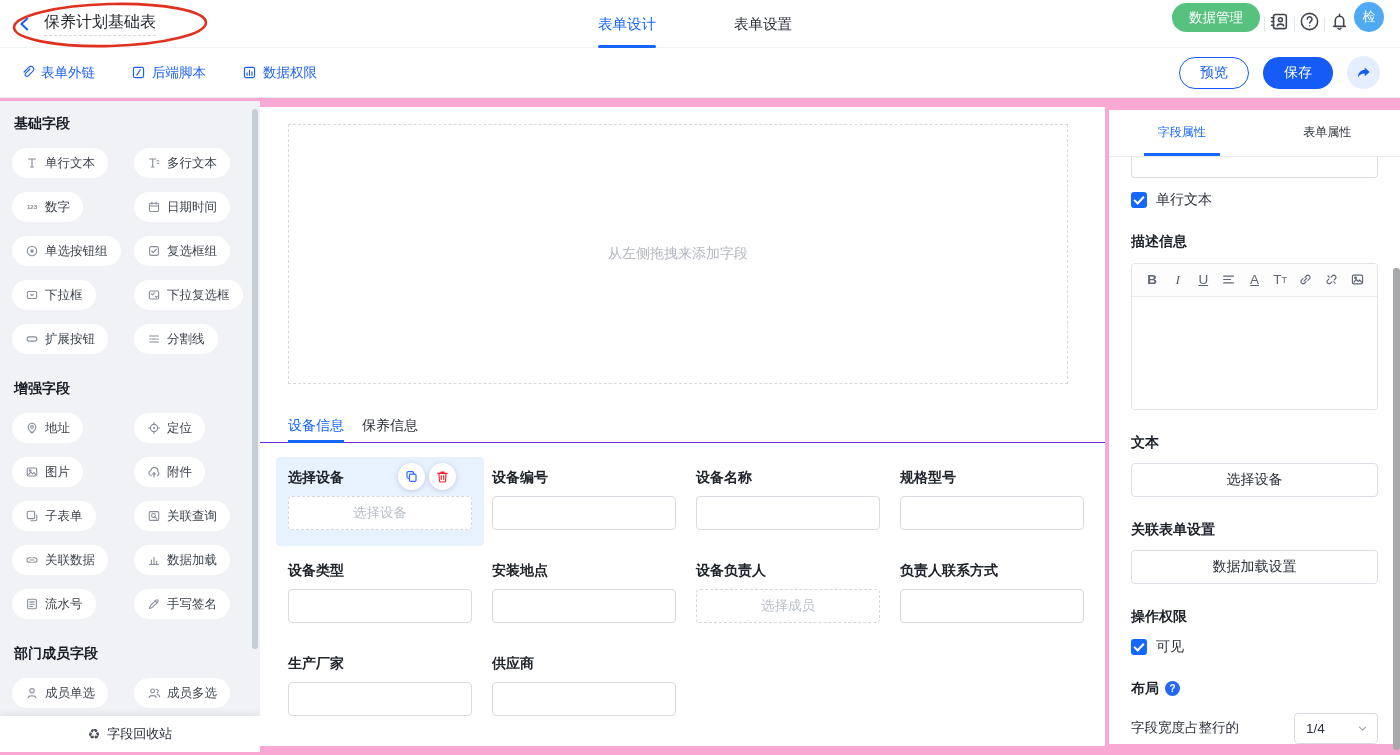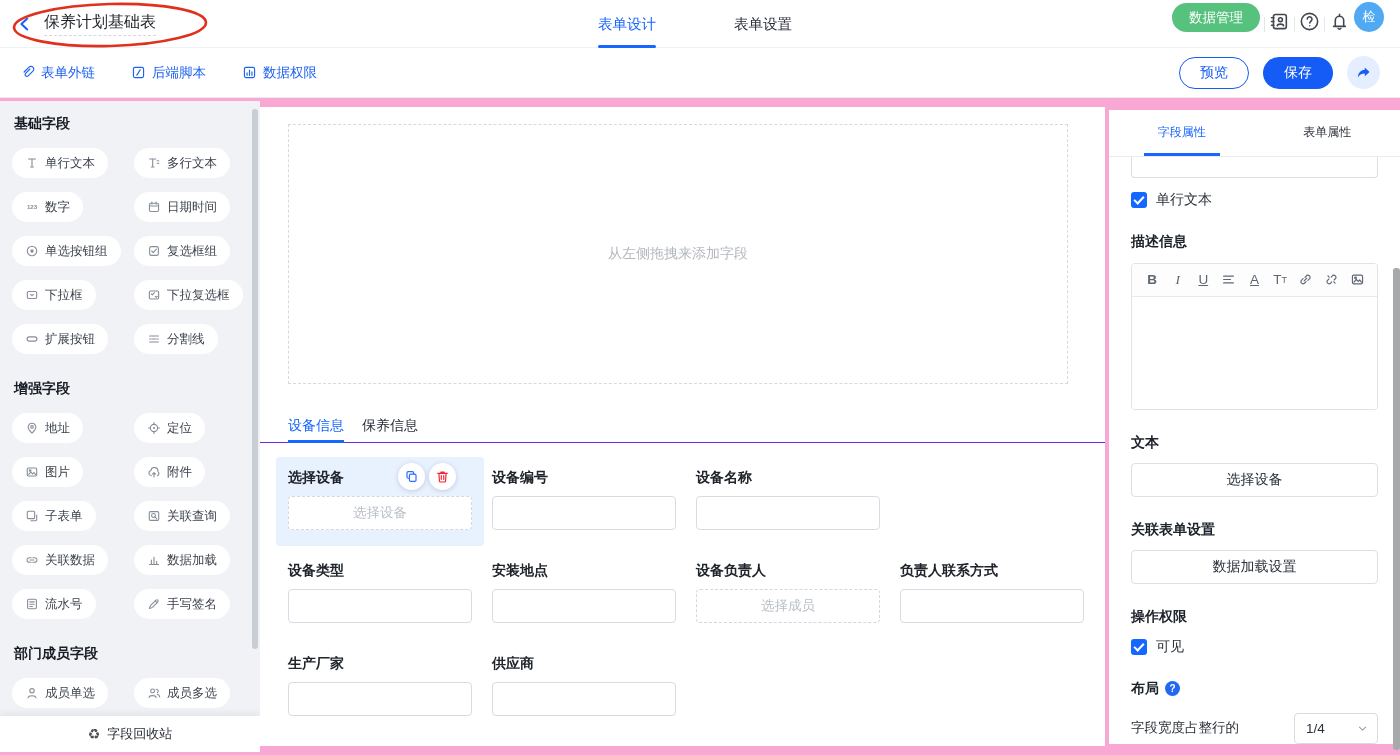--- a/index.html
+++ b/index.html
@@ -441,20 +441,24 @@
               </div>
             </div>
             <div class="ffield">
               <div class="flabel">设备编号</div>
               <div class="finput"></div>
             </div>
             <div class="ffield">
               <div class="flabel">设备名称</div>
               <div class="finput"></div>
             </div>
+            <div class="ffield">
+              <div class="flabel">规格型号</div>
+              <div class="finput"></div>
+            </div>
           </div>
           <div class="frow">
             <div class="ffield">
               <div class="flabel">设备类型</div>
               <div class="finput"></div>
             </div>
             <div class="ffield">
               <div class="flabel">安装地点</div>
               <div class="finput"></div>
             </div>

